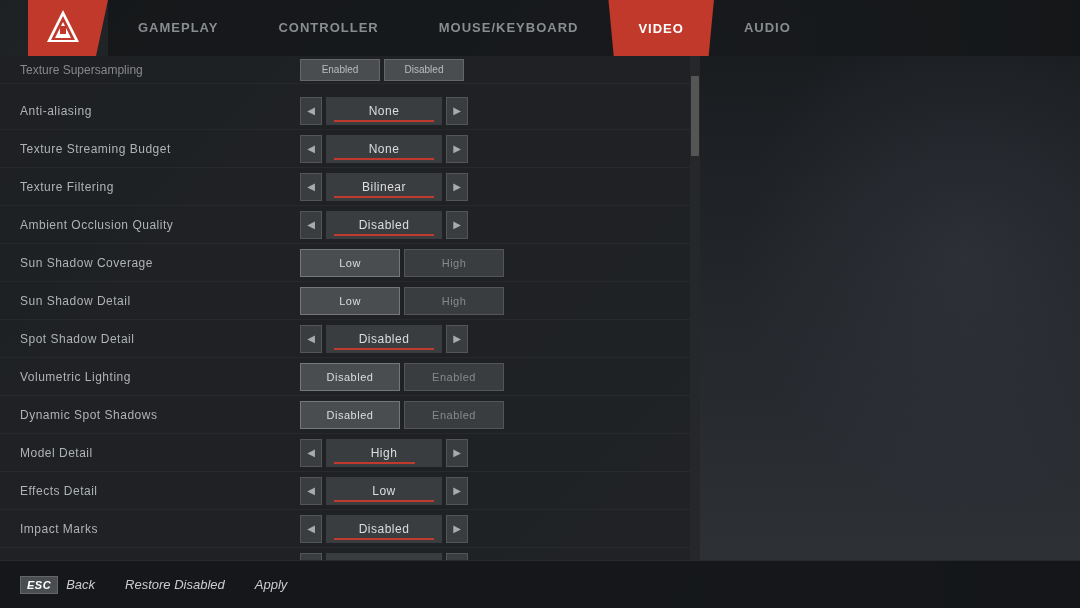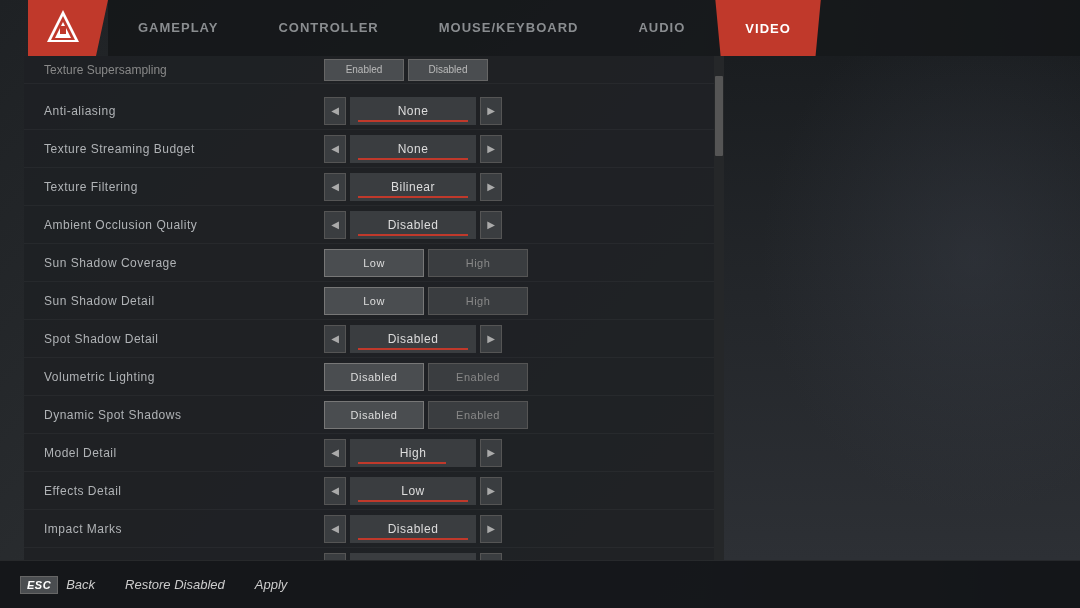--- a/index.html
+++ b/index.html
@@ -88,21 +88,20 @@
       clip-path: polygon(0 0, 100% 0, 95% 100%, 5% 100%);
       border-bottom: none;
     }
 
     
     .content-area {
       position: relative;
       z-index: 5;
       display: flex;
       height: calc(608px - 56px - 48px);
-      padding-left: 24px;
     }
 
     
     .settings-panel {
       width: 700px;
       background: rgba(30, 33, 36, 0.92);
       overflow: hidden;
       position: relative;
     }
 
@@ -147,21 +146,21 @@
       border: 1px solid #555;
       color: #aaa;
       display: flex;
       align-items: center;
       justify-content: center;
       cursor: pointer;
       font-size: 10px;
     }
 
     .selector-value {
-      width: 126px;
+      width: 116px;
       height: 28px;
       background: #3a3d40;
       border: none;
       color: #ddd;
       font-size: 12px;
       text-align: left;
       display: flex;
       flex-direction: column;
       align-items: center;
       justify-content: center;
@@ -333,25 +332,25 @@
   <div class="nav-tabs">
     <div class="nav-tab">
       <span>GAMEPLAY</span>
     </div>
     <div class="nav-tab">
       <span>CONTROLLER</span>
     </div>
     <div class="nav-tab">
       <span>MOUSE/KEYBOARD</span>
     </div>
+    <div class="nav-tab active">
+      <span>VIDEO</span>
+    </div>
     <div class="nav-tab">
       <span>AUDIO</span>
-    </div>
-    <div class="nav-tab active">
-      <span>VIDEO</span>
     </div>
   </div>
 </div>
 
 <div class="content-area">
 
   <div class="settings-panel">
 
     <div class="setting-row-partial">
       <span class="partial-label">Texture Supersampling</span>

